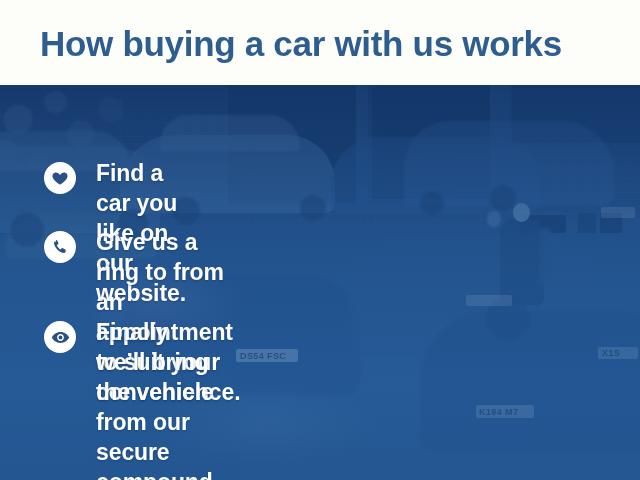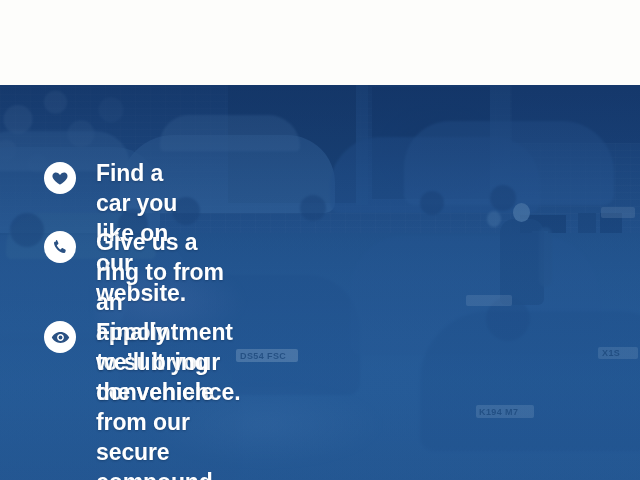--- a/index.html
+++ b/index.html
@@ -270,14 +270,17 @@
           <path d="M12 5.2C6.9 5.2 2.7 8.6 1 12c1.7 3.4 5.9 6.8 11 6.8S21.3 15.4 23 12c-1.7-3.4-5.9-6.8-11-6.8zm0 11.1c-2.4 0-4.3-1.9-4.3-4.3S9.6 7.7 12 7.7s4.3 1.9 4.3 4.3-1.9 4.3-4.3 4.3z" fill="#2a5183"></path>
           <circle cx="12" cy="12" r="2.4" fill="#2a5183"></circle>
         </svg>
       </div>
       <div class="bullet-text">Finally we’ll bring the vehicle from our
 secure compound to the showroom,
 ready for you to view.</div>
     </div>
   </div>
 
+  <div class="header">
+    <div class="header-title">How buying a car with us works</div>
+  </div>
 
 </div>
 
 </body></html>

